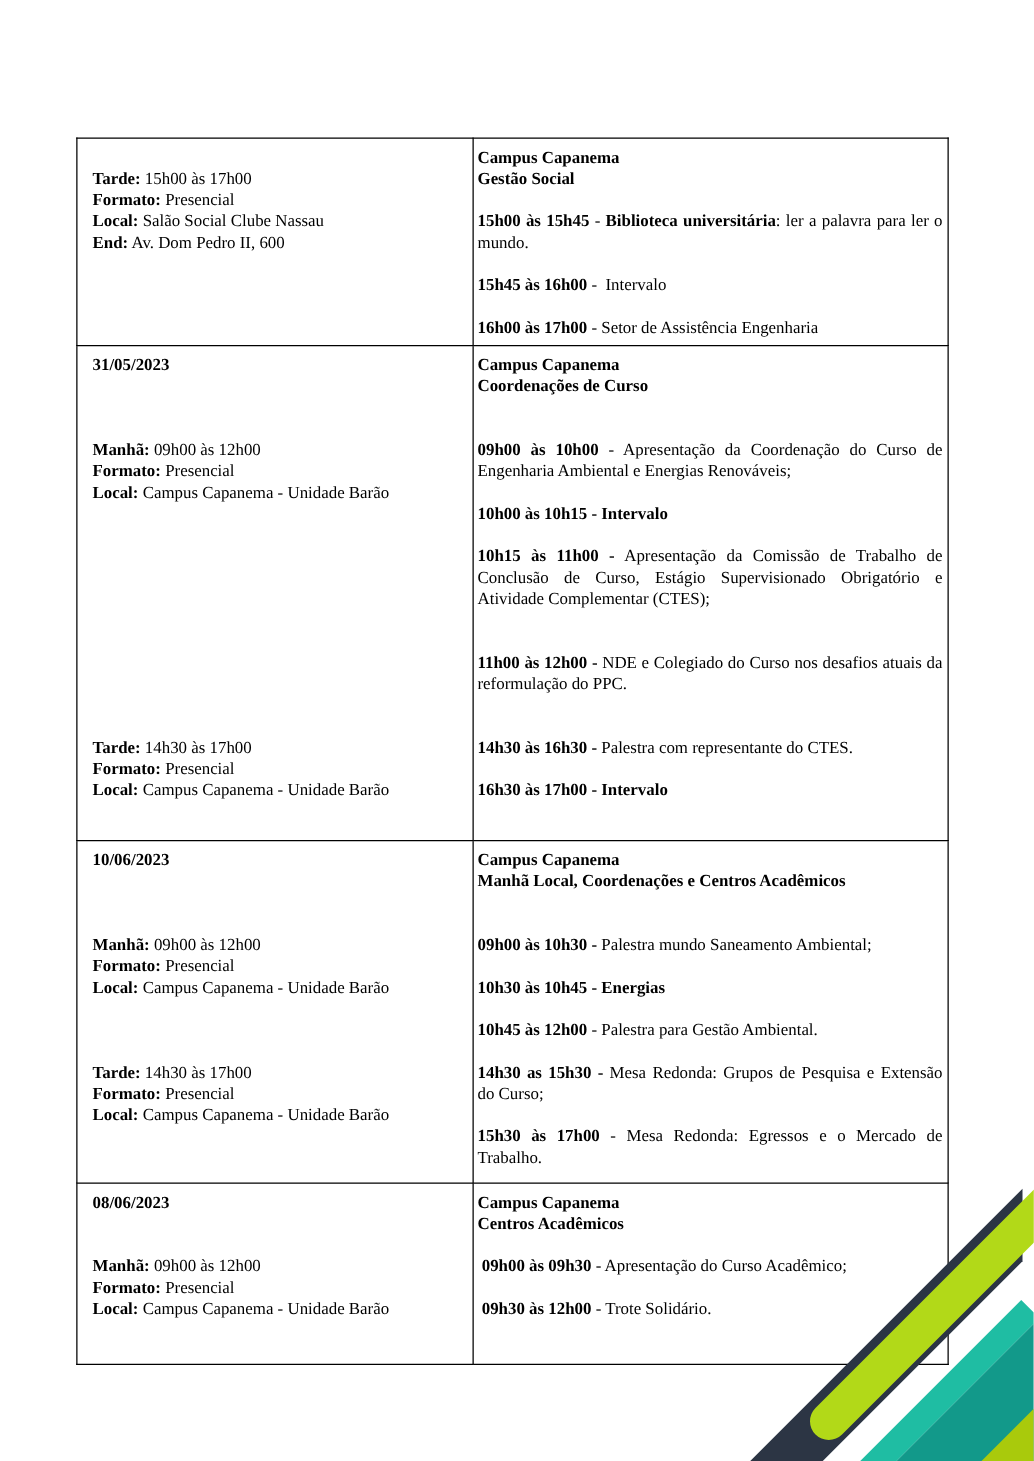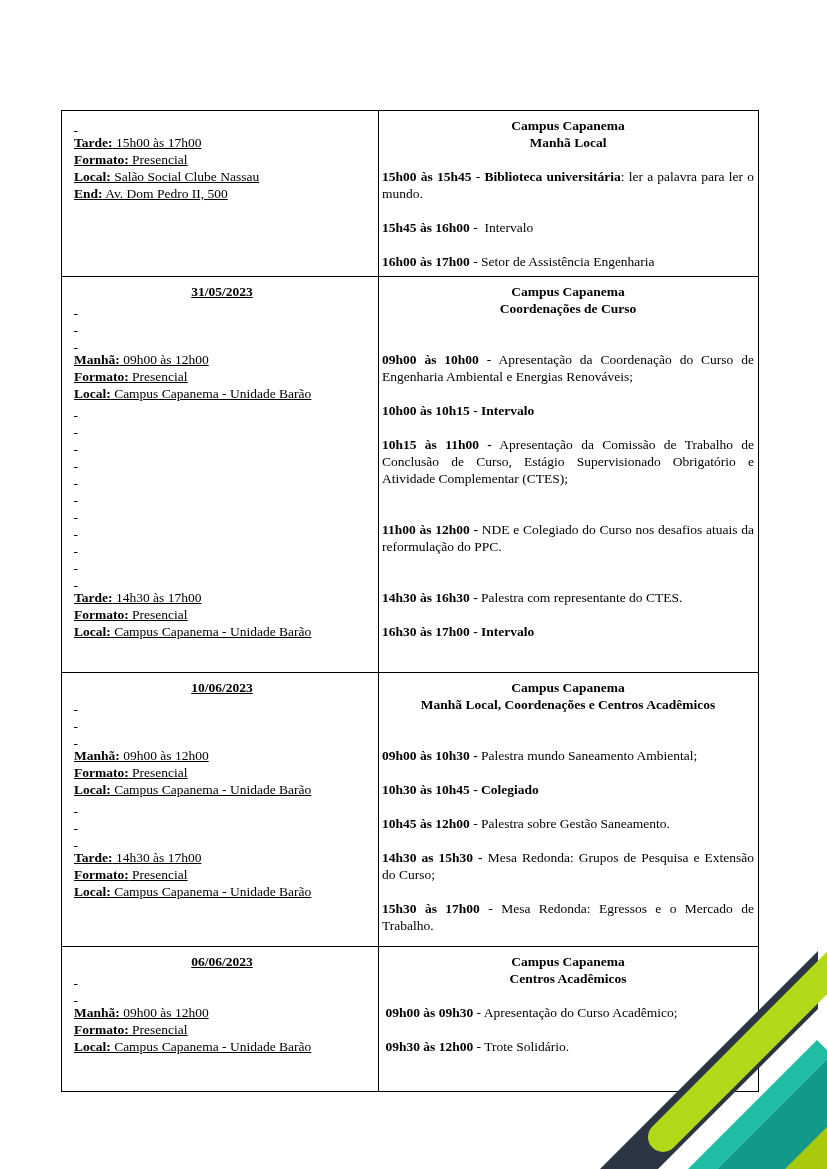--- a/index.html
+++ b/index.html
@@ -19,53 +19,53 @@
     table-layout:fixed;
     z-index:1;
   }
   .page-table td{
     border:1.5px solid #000;
     vertical-align:top;
     font-size:13.5px;
     line-height:17px;
     overflow:hidden;
   }
-  td.info{width:296px;padding:6px 8px 0 12px;text-decoration:underline;}
+  td.info{width:296px;padding:6px 8px 0 12px;}
   td.schedule{width:372px;padding:6px 4px 0 3px;}
   .row-0 td{height:159px;}
   .row-1 td{height:389px;}
   .row-2 td{height:267px;}
   .row-3 td{height:138px;}
   .line{min-height:17px;}
-  .line.center{text-align:center;}
+  .line.center{}
   .line.justify{text-align:justify;}
   .b{font-weight:bold;}
   .decoration{
     position:absolute;
     left:0;top:0;
     z-index:5;
     pointer-events:none;
   }
 </style>
 </head>
 <body>
 
 <table class="page-table">
   <tbody>
       <tr class="row-0">
         <td class="info">
           <div class="line">&nbsp;</div>
           <div class="line left"><span class="b">Tarde:</span><span> 15h00 às 17h00</span></div>
           <div class="line left"><span class="b">Formato:</span><span> Presencial</span></div>
           <div class="line left"><span class="b">Local:</span><span> Salão Social Clube Nassau</span></div>
-          <div class="line left"><span class="b">End:</span><span> Av. Dom Pedro II, 500</span></div>
+          <div class="line left"><span class="b">End:</span><span> Av. Dom Pedro II, 600</span></div>
         </td>
         <td class="schedule">
           <div class="line center"><span class="b">Campus Capanema</span></div>
-          <div class="line center"><span class="b">Manhã Local</span></div>
+          <div class="line center"><span class="b">Gestão Social</span></div>
           <div class="line">&nbsp;</div>
           <div class="line justify"><span class="b">15h00 às 15h45</span><span> - </span><span class="b">Biblioteca universitária</span><span>: ler a palavra para ler o mundo.</span></div>
           <div class="line">&nbsp;</div>
           <div class="line left"><span class="b">15h45 às 16h00</span><span> -&nbsp; Intervalo</span></div>
           <div class="line">&nbsp;</div>
           <div class="line left"><span class="b">16h00 às 17h00</span><span> - Setor de Assistência Engenharia</span></div>
         </td>
       </tr>
       <tr class="row-1">
         <td class="info">
@@ -127,32 +127,32 @@
           <div class="line left"><span class="b">Formato:</span><span> Presencial</span></div>
           <div class="line left"><span class="b">Local:</span><span> Campus Capanema - Unidade Barão</span></div>
         </td>
         <td class="schedule">
           <div class="line center"><span class="b">Campus Capanema</span></div>
           <div class="line center"><span class="b">Manhã Local, Coordenações e Centros Acadêmicos</span></div>
           <div class="line">&nbsp;</div>
           <div class="line">&nbsp;</div>
           <div class="line left"><span class="b">09h00 às 10h30 -</span><span> Palestra mundo Saneamento Ambiental;</span></div>
           <div class="line">&nbsp;</div>
-          <div class="line left"><span class="b">10h30 às 10h45 - Colegiado</span></div>
+          <div class="line left"><span class="b">10h30 às 10h45 - Energias</span></div>
           <div class="line">&nbsp;</div>
-          <div class="line left"><span class="b">10h45 às 12h00</span><span> - Palestra sobre Gestão Saneamento.</span></div>
+          <div class="line left"><span class="b">10h45 às 12h00</span><span> - Palestra para Gestão Ambiental.</span></div>
           <div class="line">&nbsp;</div>
           <div class="line justify"><span class="b">14h30 as 15h30 -</span><span> Mesa Redonda: Grupos de Pesquisa e Extensão do Curso;</span></div>
           <div class="line">&nbsp;</div>
           <div class="line justify"><span class="b">15h30 às 17h00</span><span> - Mesa Redonda: Egressos e o Mercado de Trabalho.</span></div>
         </td>
       </tr>
       <tr class="row-3">
         <td class="info">
-          <div class="line center"><span class="b">06/06/2023</span></div>
+          <div class="line center"><span class="b">08/06/2023</span></div>
           <div class="line">&nbsp;</div>
           <div class="line">&nbsp;</div>
           <div class="line left"><span class="b">Manhã:</span><span> 09h00 às 12h00</span></div>
           <div class="line left"><span class="b">Formato:</span><span> Presencial</span></div>
           <div class="line left"><span class="b">Local:</span><span> Campus Capanema - Unidade Barão</span></div>
         </td>
         <td class="schedule">
           <div class="line center"><span class="b">Campus Capanema</span></div>
           <div class="line center"><span class="b">Centros Acadêmicos</span></div>
           <div class="line">&nbsp;</div>

